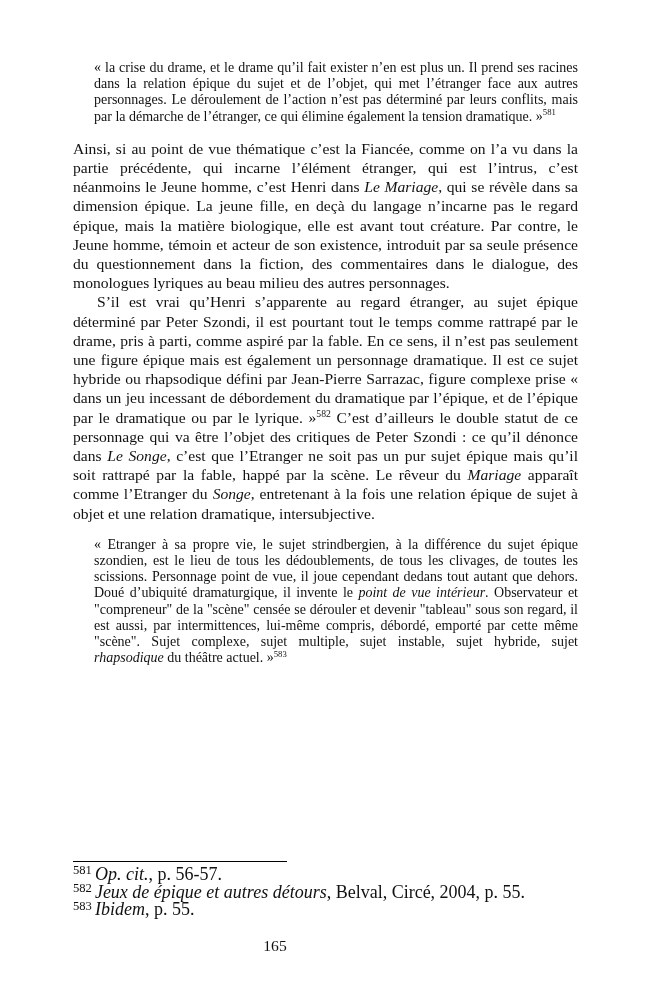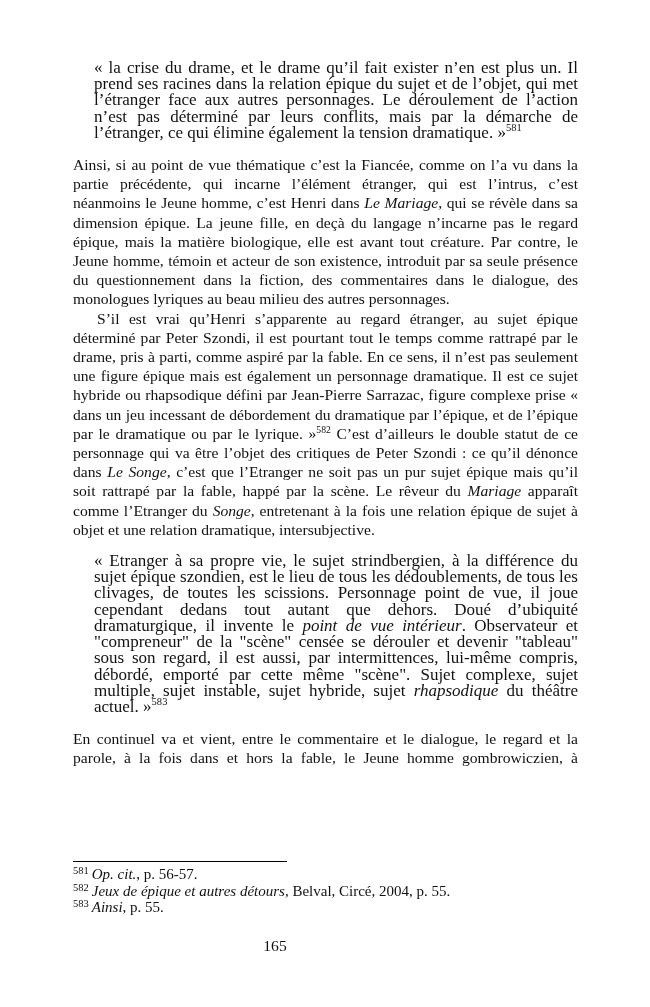--- a/index.html
+++ b/index.html
@@ -2,26 +2,26 @@
 <html><head>
 <meta charset="utf-8">
 <style>
   html, body { margin:0; padding:0; background:#ffffff; }
   body { width:650px; height:1007px; position:relative; overflow:hidden;
          font-family:"Liberation Serif", serif; color:#111; }
   .page { position:absolute; left:73px; top:46px; width:505px; }
   .p { font-size:15.6px; line-height:19.2px; text-align:justify; margin:0; }
   .p.indent { text-indent:24px; }
   .p.last-line { text-align-last:justify; }
-  .quote { font-size:17px; line-height:16.2px; text-align:justify;
+  .quote { font-size:14px; line-height:16.2px; text-align:justify;
            margin:0 0 0 21px; }
   sup { font-size:0.62em; line-height:0; position:relative; vertical-align:baseline; top:-0.62em; }
   i { font-style:italic; }
   .fn-rule { position:absolute; left:73px; top:861px; width:214px; height:1px; background:#000; }
-  .footnotes { position:absolute; left:73px; top:867px; width:505px; font-size:15px; line-height:15.6px; }
+  .footnotes { position:absolute; left:73px; top:867px; width:505px; font-size:18px; line-height:15.6px; }
   .fn-num { font-size:0.7em; position:relative; top:-0.45em; margin-right:3px; }
   .page-number { position:absolute; left:0; width:550px; top:937px; text-align:center; font-size:15.6px; }
 </style>
 </head>
 <body>
 
 <div class="page">
 
   <div style="height:14px"></div>
   <p class="quote"><span>« la crise du drame, et le drame qu’il fait exister n’en est plus un. Il prend ses racines dans la relation épique du sujet et de l’objet, qui met l’étranger face aux autres personnages. Le déroulement de l’action n’est pas déterminé par leurs conflits, mais par la démarche de l’étranger, ce qui élimine également la tension dramatique. »</span><sup>581</sup></p>
@@ -29,23 +29,22 @@
   <div style="height:14px"></div>
   <p class="p"><span>Ainsi, si au point de vue thématique c’est la Fiancée, comme on l’a vu dans la partie précédente, qui incarne l’élément étranger, qui est l’intrus, c’est néanmoins le Jeune homme, c’est Henri dans </span><i>Le Mariage</i><span>, qui se révèle dans sa dimension épique. La jeune fille, en deçà du langage n’incarne pas le regard épique, mais la matière biologique, elle est avant tout créature. Par contre, le Jeune homme, témoin et acteur de son existence, introduit par sa seule présence du questionnement dans la fiction, des commentaires dans le dialogue, des monologues lyriques au beau milieu des autres personnages.</span></p>
 
   <p class="p indent"><span>S’il est vrai qu’Henri s’apparente au regard étranger, au sujet épique déterminé par Peter Szondi, il est pourtant tout le temps comme rattrapé par le drame, pris à parti, comme aspiré par la fable. En ce sens, il n’est pas seulement une figure épique mais est également un personnage dramatique. Il est ce sujet hybride ou rhapsodique défini par Jean-Pierre Sarrazac, figure complexe prise « dans un jeu incessant de débordement du dramatique par l’épique, et de l’épique par le dramatique ou par le lyrique. »</span><sup>582</sup><span> C’est d’ailleurs le double statut de ce personnage qui va être l’objet des critiques de Peter Szondi : ce qu’il dénonce dans </span><i>Le Songe</i><span>, c’est que l’Etranger ne soit pas un pur sujet épique mais qu’il soit rattrapé par la fable, happé par la scène. Le rêveur du </span><i>Mariage</i><span> apparaît comme l’Etranger du </span><i>Songe</i><span>, entretenant à la fois une relation épique de sujet à objet et une relation dramatique, intersubjective.</span></p>
 
 
   <div style="height:14px"></div>
   <p class="quote"><span>« Etranger à sa propre vie, le sujet strindbergien, à la différence du sujet épique szondien, est le lieu de tous les dédoublements, de tous les clivages, de toutes les scissions. Personnage point de vue, il joue cependant dedans tout autant que dehors. Doué d’ubiquité dramaturgique, il invente le </span><i>point de vue intérieur</i><span>. Observateur et "compreneur" de la "scène" censée se dérouler et devenir "tableau" sous son regard, il est aussi, par intermittences, lui-même compris, débordé, emporté par cette même "scène". Sujet complexe, sujet multiple, sujet instable, sujet hybride, sujet </span><i>rhapsodique</i><span> du théâtre actuel. »</span><sup>583</sup></p>
 
   <div style="height:14px"></div>
-  <p class="p last-line"><span>En continuel va et vient, entre le commentaire et le dialogue, le regard et la parole, à la fois dans et hors la fable, le Jeune homme gombrowiczien, à</span></p>
 </div>
 
 <div class="fn-rule"></div>
 <div class="footnotes">
   <div><span class="fn-num">581</span><i>Op. cit.</i><span>, p. 56-57.</span></div>
   <div><span class="fn-num">582</span><i>Jeux de épique et autres détours</i><span>, Belval, Circé, 2004, p. 55.</span></div>
-  <div><span class="fn-num">583</span><i>Ainsi</i><span>, p. 55.</span></div>
+  <div><span class="fn-num">583</span><i>Ibidem</i><span>, p. 55.</span></div>
 </div>
 
 <div class="page-number">165</div>
 
 </body></html>

